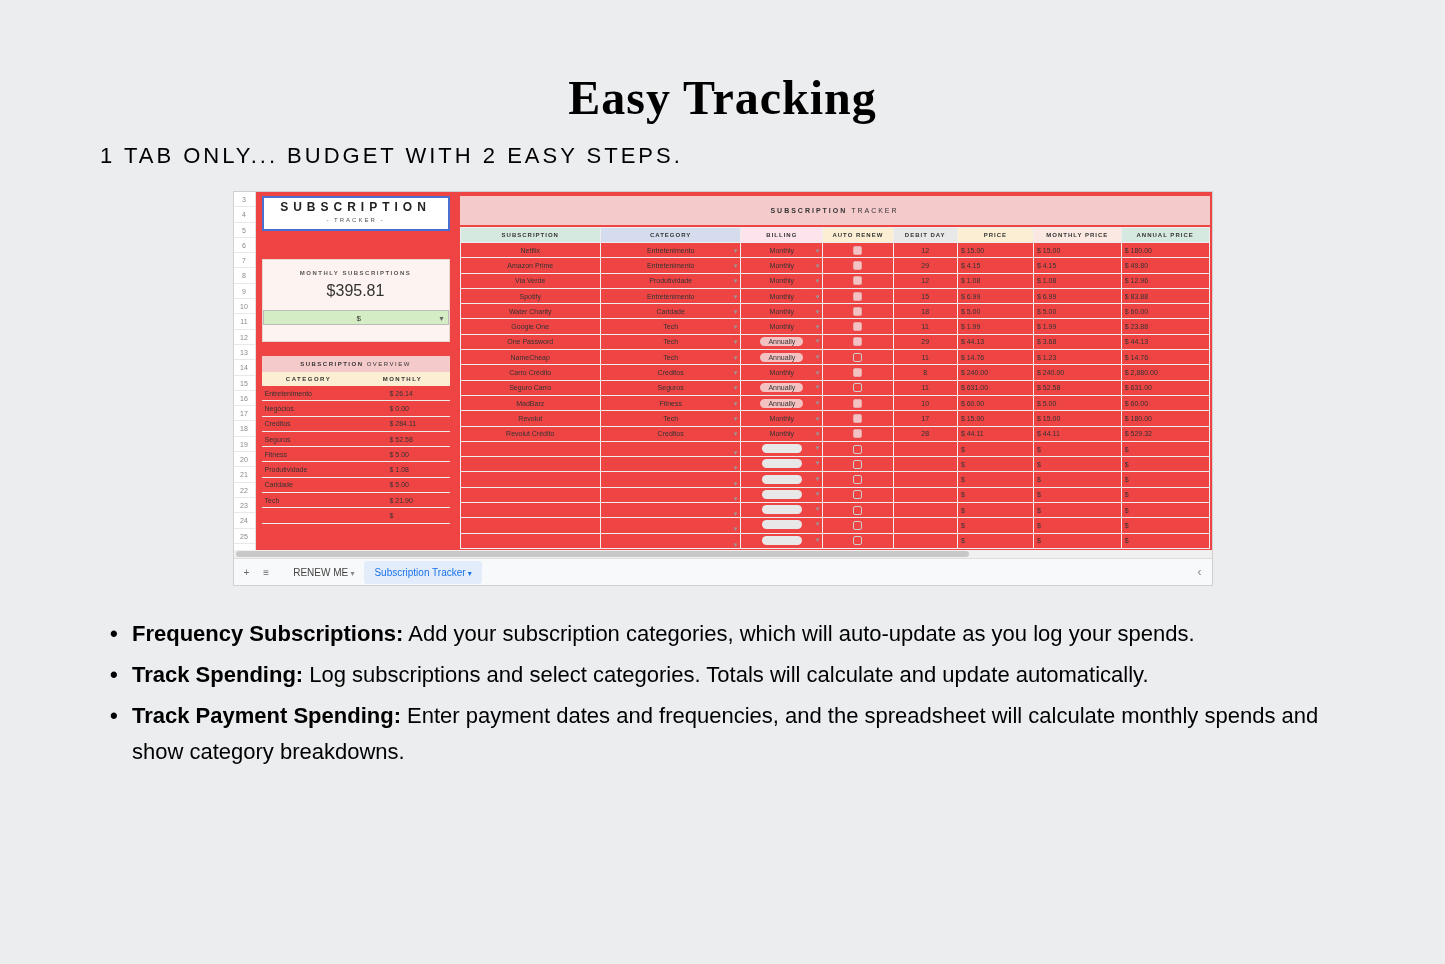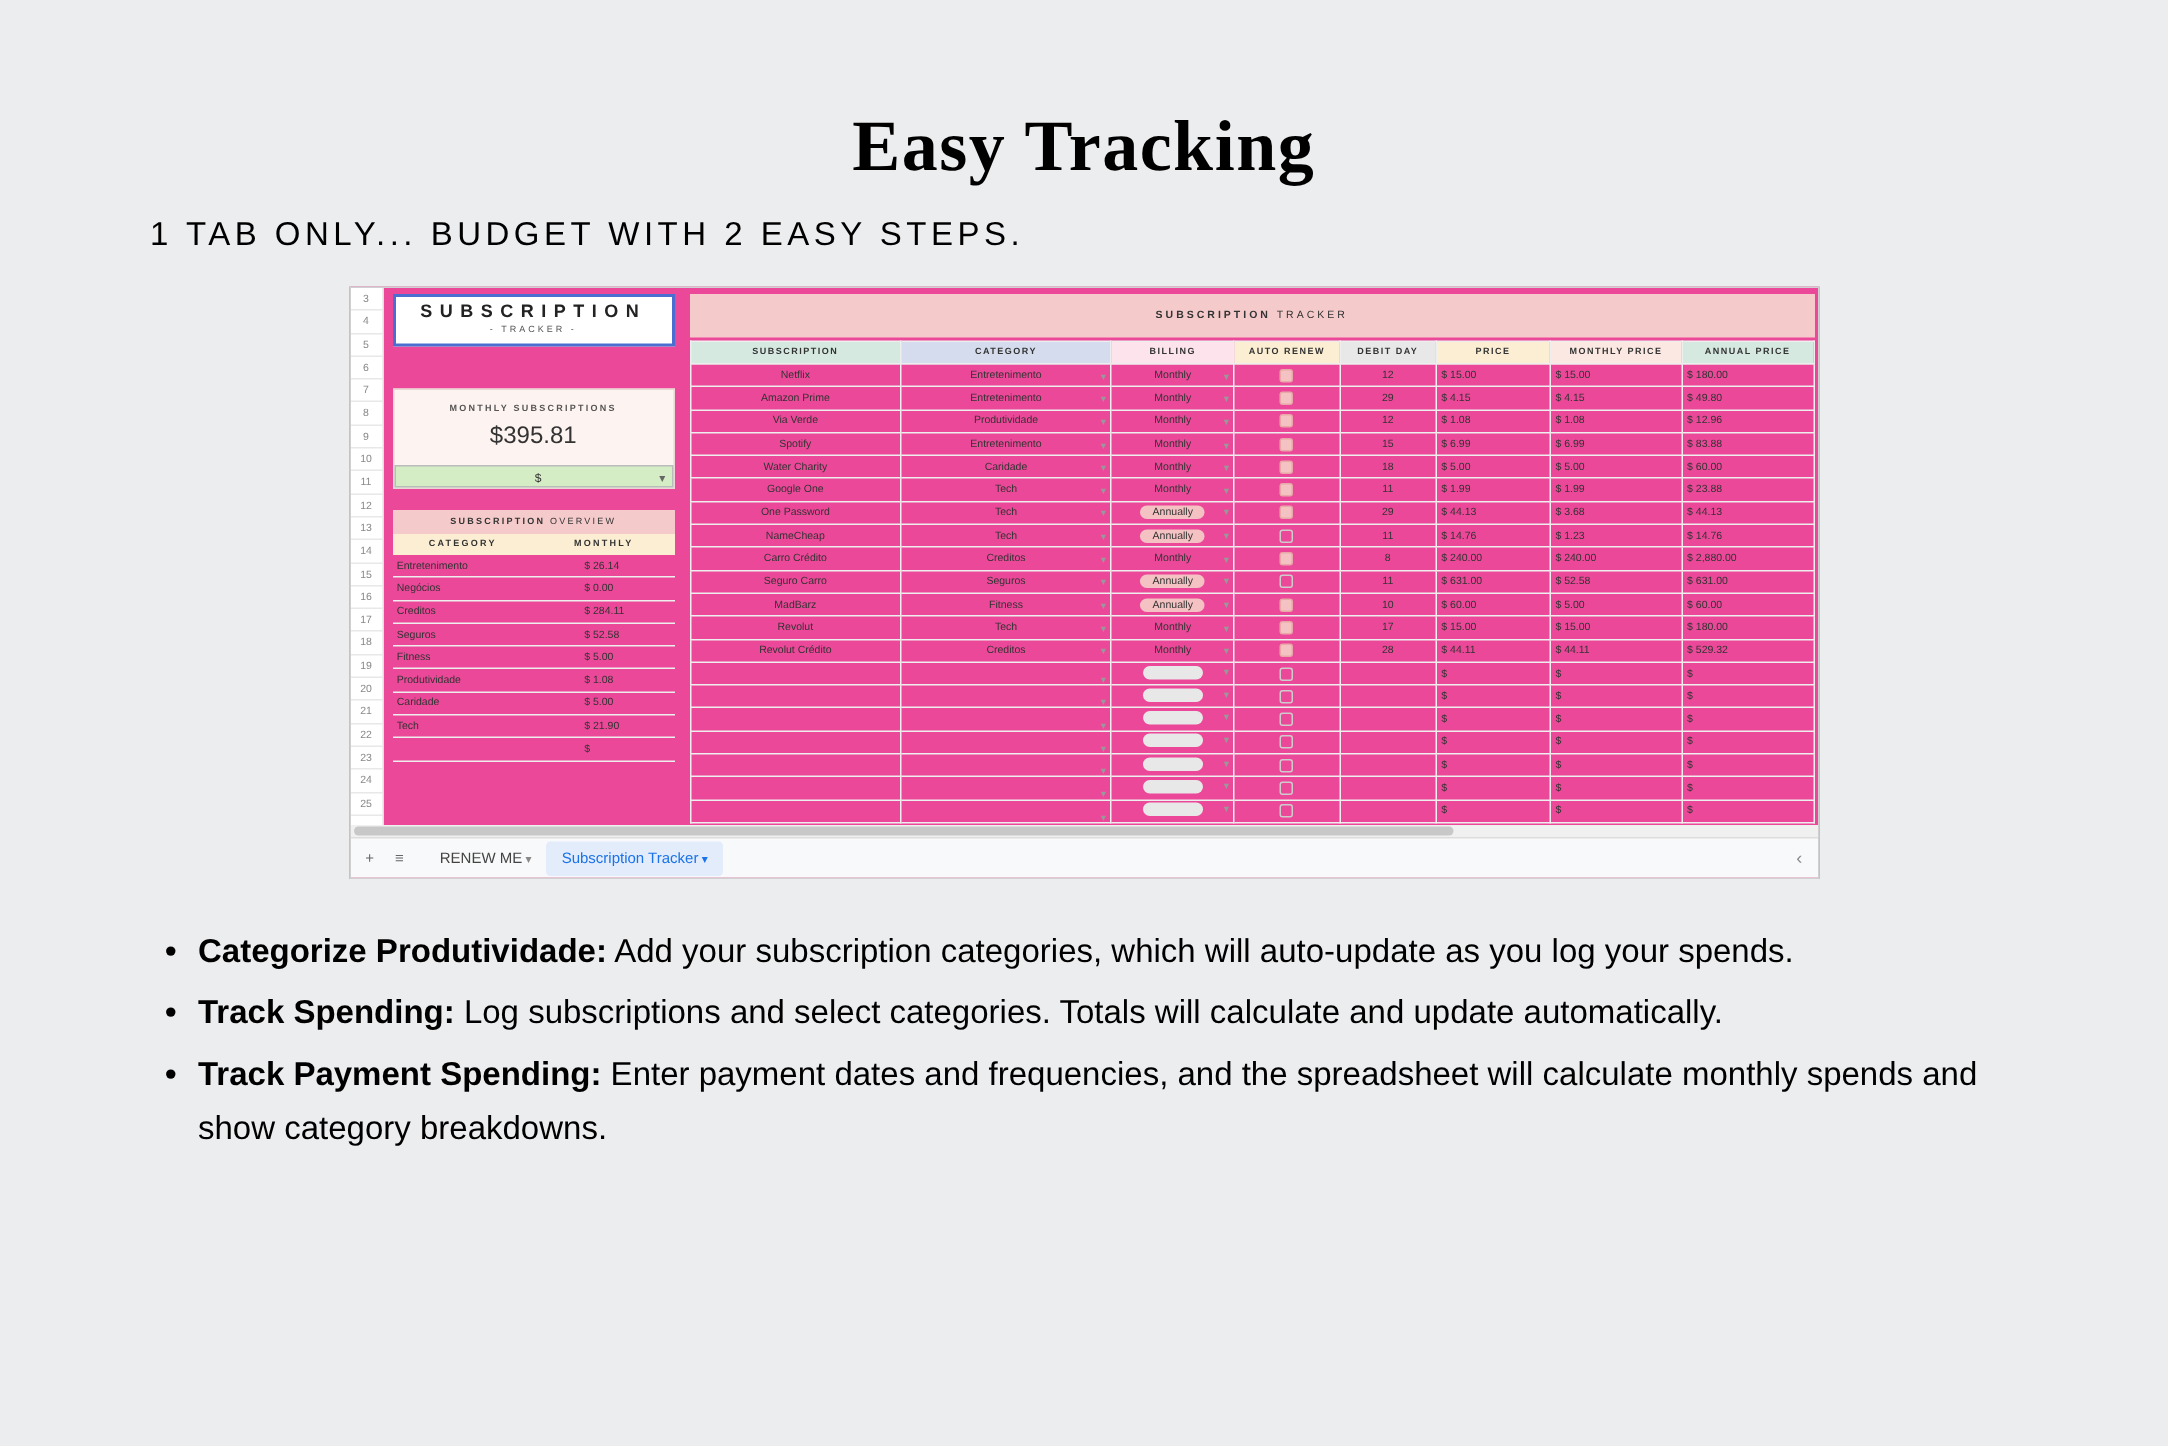--- a/index.html
+++ b/index.html
@@ -1,28 +1,28 @@
 <!DOCTYPE html>
 <html><head>
 <meta charset="utf-8">
 <style>
 *{margin:0;padding:0;box-sizing:border-box}
 body{background:#ecedef;font-family:Arial,Helvetica,sans-serif;width:1445px;height:964px;overflow:hidden}
 .page{padding:70px 100px 0}
 .title{font-family:Georgia,'Times New Roman',serif;font-weight:700;font-size:48px;text-align:center;letter-spacing:1px;color:#000}
 .subtitle{text-align:left;font-size:22px;letter-spacing:3px;margin-top:18px;color:#000;font-weight:300}
-.sheet{background:#ec4899;border:1px solid #d0d0d0;margin:22px auto 0;width:980px;height:395px;position:relative;font-size:8px;color:#333}
+.sheet{background:#ef4444;border:1px solid #d0d0d0;margin:22px auto 0;width:980px;height:395px;position:relative;font-size:8px;color:#333}
 .sheet-body{display:flex;height:368px}
 .rowhdr{width:22px;background:#fff;border-right:1px solid #e0e0e0}
 .rowhdr div{height:15.3px;border-bottom:1px solid #e8e8e8;text-align:center;font-size:7px;color:#888;line-height:15.3px}
 .left{width:200px;padding:4px 6px}
 .subbox{border:2px solid #4a6fd0;background:#fff;text-align:center;padding:2px 0 6px;margin-bottom:28px}
 .subbox-t{font-weight:700;letter-spacing:5px;font-size:12px;color:#222}
 .subbox-s{font-size:6px;letter-spacing:2px;color:#555;margin-top:3px}
-.msub{background:#fdf3f0;border:1px solid #e8d8d4;text-align:center;padding:10px 0 0;margin-bottom:14px}
+.msub{background:#fdf3f0;border:1px solid #e8d8d4;text-align:center;padding:10px 0 16px;margin-bottom:14px}
 .msub-l{font-size:6px;letter-spacing:1.5px;font-weight:700;color:#555}
 .msub-v{font-size:16px;margin:6px 0 10px}
 .msub-d{background:#d4edc4;border:1px solid #bbb;height:15px;position:relative;text-align:left;padding-left:50%;line-height:15px;font-size:8px}
 .msub-d:after{content:"▾";position:absolute;right:4px;top:0;font-size:8px;color:#666}
 .ovhdr{background:#f5cacb;text-align:center;font-size:6px;letter-spacing:1.5px;padding:5px 0}
 .ovhdr b{font-weight:700}
 .ovcols{display:flex;background:#fbeed2}
 .ovcols div{flex:1;text-align:center;font-size:6px;letter-spacing:1.5px;font-weight:700;padding:4px 0}
 .ovrow{display:flex;border-bottom:1px solid #eee;height:15.3px;align-items:center}
 .ovrow .c1{flex:1;padding-left:3px;font-size:7px}
@@ -378,17 +378,17 @@
     <div class="tabbar">
       <span class="plus">+</span>
       <span class="menu">≡</span>
       <span class="tab read">RENEW ME</span>
       <span class="tab active">Subscription Tracker</span>
       <span class="navr">‹</span>
     </div>
   </div>
 
   <ul class="bullets" id="bullets">
-      <li><b>Categorize Produtividade:</b> Add your subscription categories, which will auto-update as you log your spends.</li>
+      <li><b>Frequency Subscriptions:</b> Add your subscription categories, which will auto-update as you log your spends.</li>
       <li><b>Track Spending:</b> Log subscriptions and select categories. Totals will calculate and update automatically.</li>
       <li><b>Track Payment Spending:</b> Enter payment dates and frequencies, and the spreadsheet will calculate monthly spends and show category breakdowns.</li>
     </ul>
 </div>
 
 </body></html>

